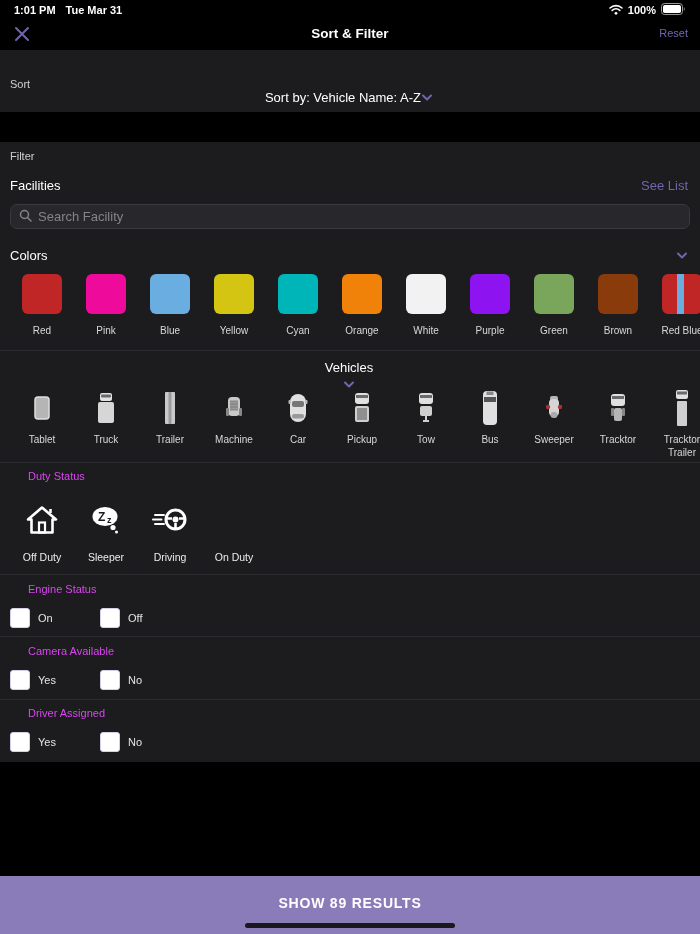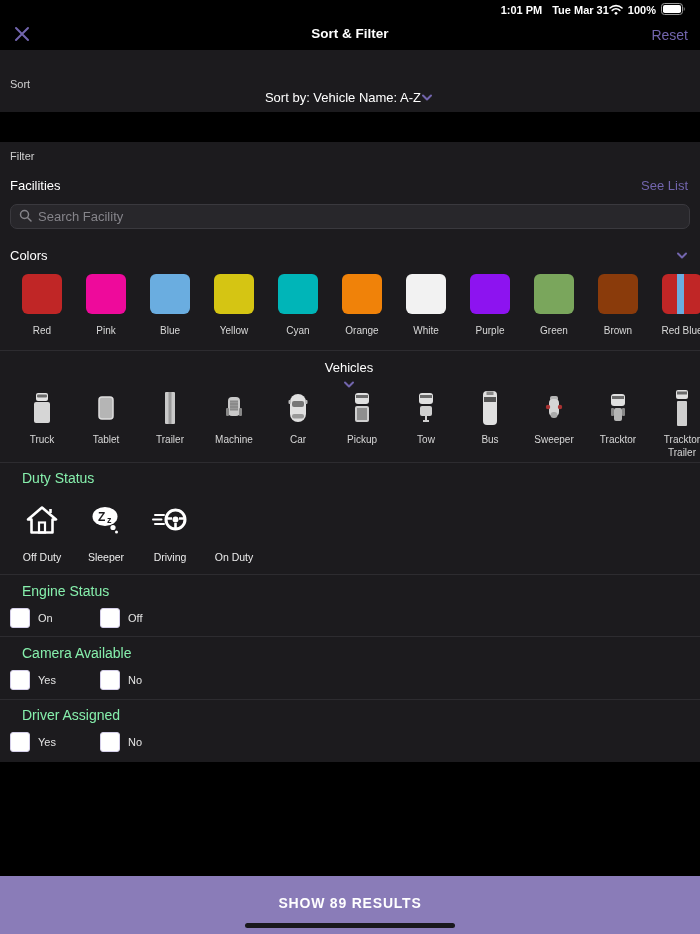--- a/index.html
+++ b/index.html
@@ -1,29 +1,29 @@
 <!DOCTYPE html>
 <html><head>
 <meta charset="utf-8">
 <style>
   html,body{margin:0;padding:0;background:#000;}
   .screen{position:relative;width:700px;height:934px;background:#000;overflow:hidden;
     font-family:"Liberation Sans",sans-serif;color:#fff;}
 
   
   .statusbar{position:absolute;top:0;left:0;right:0;height:20px;display:flex;
-    justify-content:flex-end;align-items:center;padding:0 14px;box-sizing:border-box;}
+    justify-content:space-between;align-items:center;padding:0 14px;box-sizing:border-box;}
   .sb-left{display:flex;gap:10px;font-size:11px;font-weight:bold;color:#fff;}
   .sb-right{display:flex;gap:5px;align-items:center;font-size:11px;font-weight:bold;color:#fff;}
 
   
   .header{position:absolute;top:20px;left:0;right:0;height:30px;}
   .close-btn{position:absolute;left:13px;top:5px;width:18px;height:18px;cursor:pointer;}
   .hdr-title{position:absolute;left:0;right:0;top:6px;text-align:center;font-size:13.5px;font-weight:bold;}
-  .reset-btn{position:absolute;right:12px;top:7px;font-size:14px;cursor:pointer;}
+  .reset-btn{position:absolute;right:12px;top:7px;font-size:11px;cursor:pointer;}
 
   
   .sort-section{position:absolute;top:50px;left:0;right:0;height:62px;background:#1c1b1e;}
   .filter-section{position:absolute;top:142px;left:0;right:0;height:620px;background:#1c1b1e;}
 
   .small-label{position:absolute;left:10px;font-size:11px;color:#cfcfcf;}
   .row-text{font-size:13px;color:#fff;}
   .hrow{position:absolute;left:10px;right:12px;display:flex;justify-content:space-between;align-items:center;}
   .accent{cursor:pointer;}
 
@@ -70,21 +70,21 @@
   .t-dutygrid{top:358px;}
   .t-div3{top:432px;}
   .t-englabel{top:441px;}
   .t-engboxes{top:466px;}
   .t-div4{top:494px;}
   .t-camlabel{top:503px;}
   .t-camboxes{top:528px;}
   .t-div5{top:557px;}
   .t-drvlabel{top:565px;}
   .t-drvboxes{top:590px;}
-  .group-label{position:absolute;left:22px;font-size:14px;color:#86efac;}
+  .group-label{position:absolute;left:28px;font-size:11px;color:#d946ef;}
 </style>
 </head>
 <body>
 
 <div class="screen">
 
   <div class="statusbar">
     <div class="sb-left">
       <span>1:01 PM</span>
       <span>Tue Mar 31</span>
@@ -212,34 +212,34 @@
       <span>
         <svg width="12" height="8" viewBox="0 0 12 8">
             <path d="M2 1.5 L6 5.5 L10 1.5" stroke="#7265ad" stroke-width="2" fill="none" stroke-linecap="round" stroke-linejoin="round"></path>
           </svg>
       </span>
     </div>
     <div class="icon-grid veh t-vehgrid" id="vehicles-row">
         <div class="cell">
           <div class="icon-box">
             <svg width="40" height="40" viewBox="0 0 40 40">
+              <rect x="13" y="9" width="14" height="22" rx="3" fill="#b5b5b5" stroke="#dedede" stroke-width="1.5"></rect>
+            </svg>
+          </div>
+          <div class="cell-label">Tablet</div>
+        </div>
+        <div class="cell">
+          <div class="icon-box">
+            <svg width="40" height="40" viewBox="0 0 40 40">
               <rect x="14" y="5" width="12" height="8" rx="2" fill="#e2e2e2"></rect>
               <rect x="15" y="6.5" width="10" height="3" rx="1" fill="#6a6a6a"></rect>
               <rect x="12" y="14" width="16" height="21" rx="2" fill="#d6d6d6"></rect>
             </svg>
           </div>
           <div class="cell-label">Truck</div>
-        </div>
-        <div class="cell">
-          <div class="icon-box">
-            <svg width="40" height="40" viewBox="0 0 40 40">
-              <rect x="13" y="9" width="14" height="22" rx="3" fill="#b5b5b5" stroke="#dedede" stroke-width="1.5"></rect>
-            </svg>
-          </div>
-          <div class="cell-label">Tablet</div>
         </div>
         <div class="cell">
           <div class="icon-box">
             <svg width="40" height="40" viewBox="0 0 40 40">
               <rect x="15" y="4" width="10" height="32" rx="1" fill="#c9c9c9"></rect>
               <rect x="18.5" y="4" width="3" height="32" fill="#9a9a9a"></rect>
             </svg>
           </div>
           <div class="cell-label">Trailer</div>
         </div>

